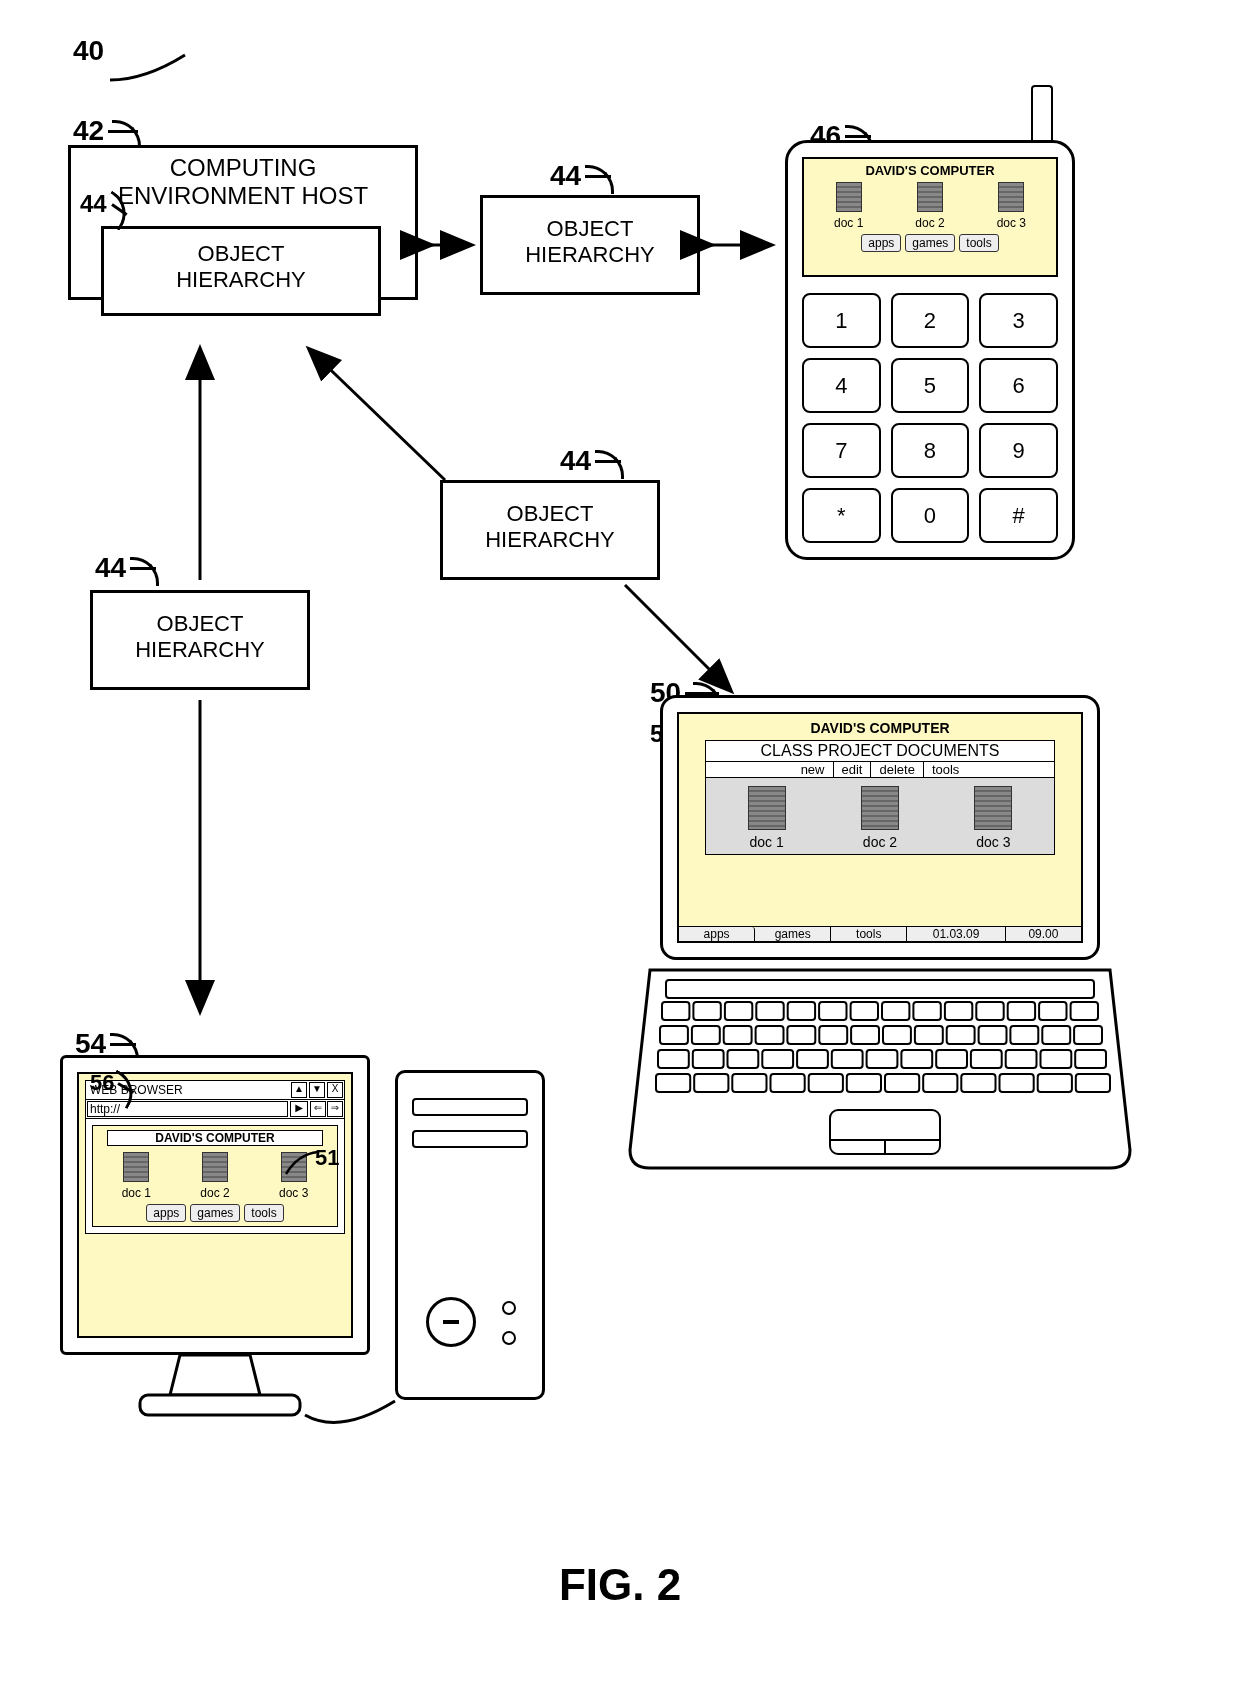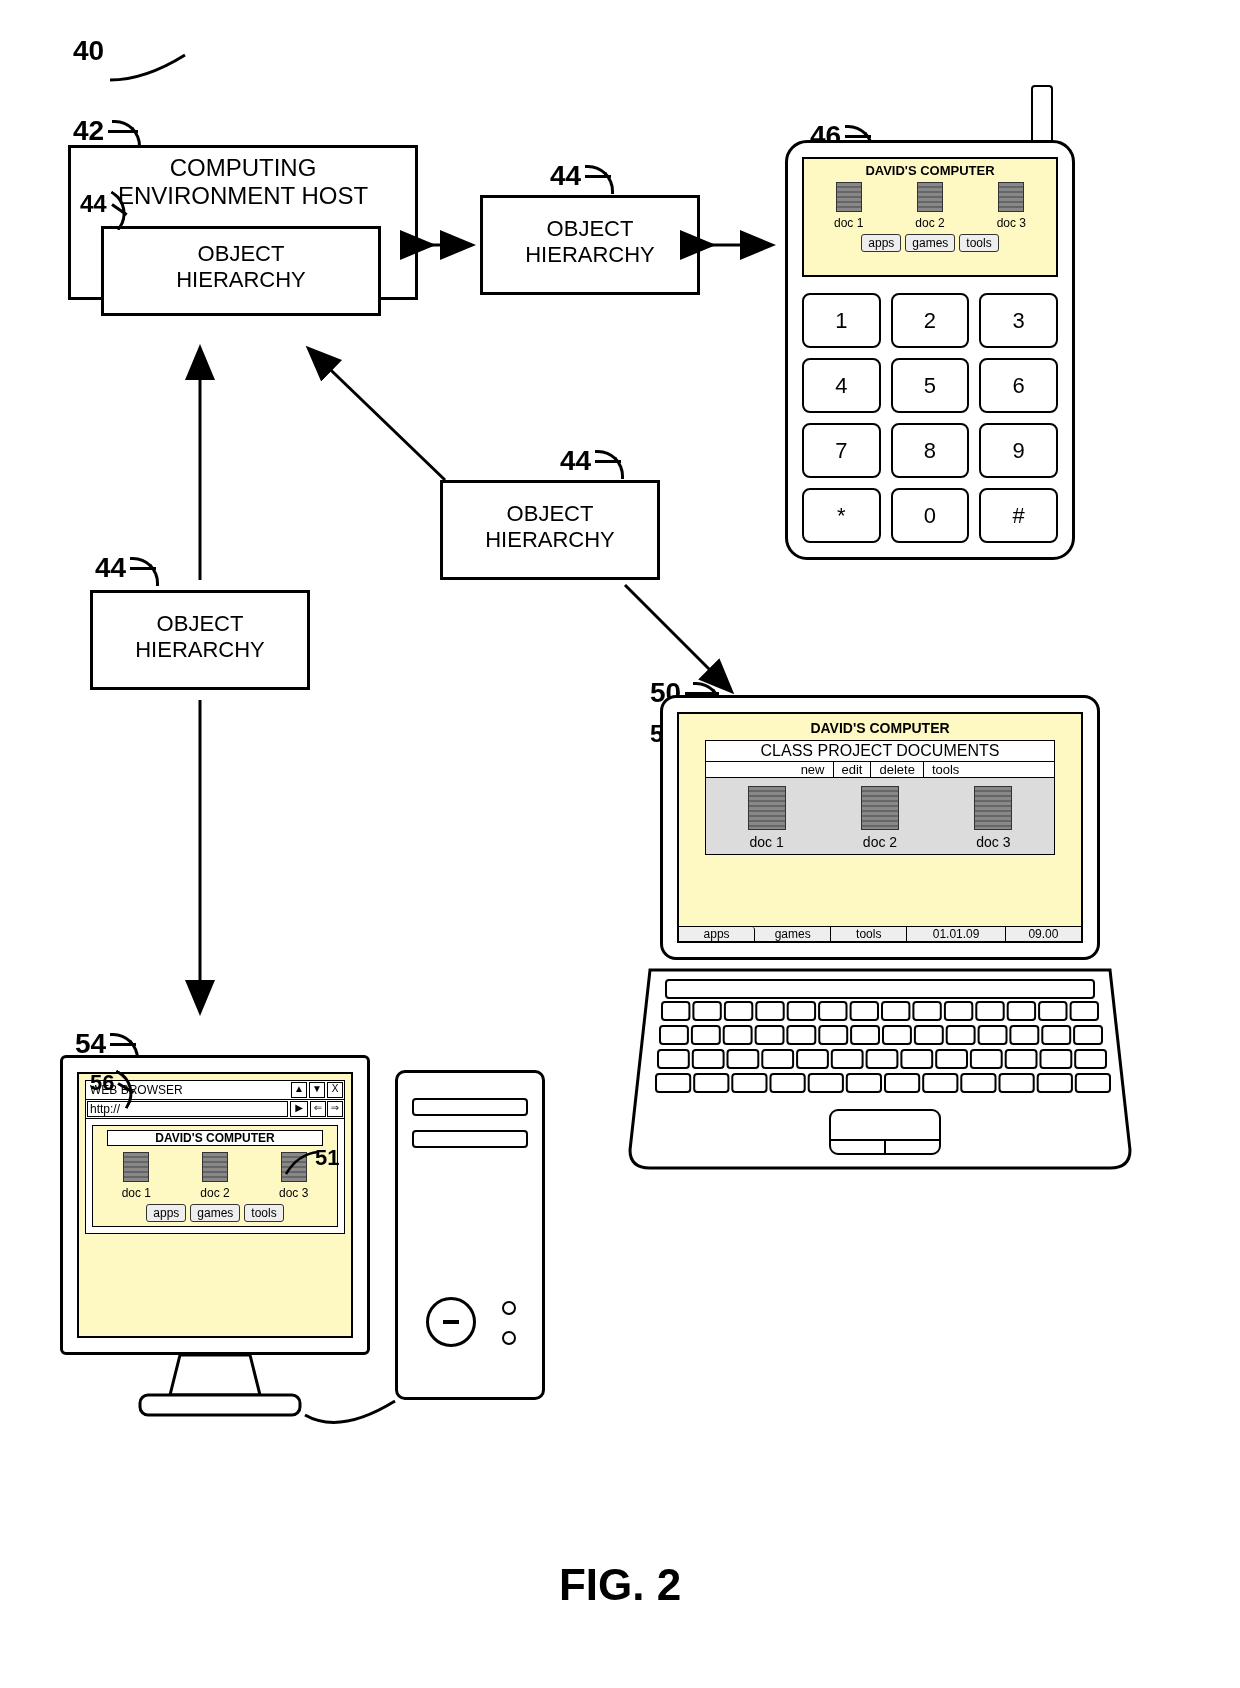--- a/index.html
+++ b/index.html
@@ -148,21 +148,21 @@
           <div style="text-align:center;"><span class="doc-icon"></span><div class="doc-label">doc 1</div></div>
           <div style="text-align:center;"><span class="doc-icon"></span><div class="doc-label">doc 2</div></div>
           <div style="text-align:center;"><span class="doc-icon"></span><div class="doc-label">doc 3</div></div>
         </div>
       </div>
 
       <div style="position:absolute;left:0;right:0;bottom:0;display:flex;font-size:12px;border-top:1px solid #000;">
         <span style="flex:1;border-right:1px solid #000;text-align:center;background:#eee;border-radius:3px 3px 0 0;">apps</span>
         <span style="flex:1;border-right:1px solid #000;text-align:center;background:#eee;">games</span>
         <span style="flex:1;border-right:1px solid #000;text-align:center;background:#eee;">tools</span>
-        <span style="flex:1.3;border-right:1px solid #000;text-align:center;background:#eee;">01.01.09</span>
+        <span style="flex:1.3;border-right:1px solid #000;text-align:center;background:#eee;">01.03.09</span>
         <span style="flex:1;text-align:center;background:#eee;">09.00</span>
       </div>
     </div>
   </div>
 
   <svg width="500" height="210" style="display:block;">
     <path d="M20 10 L480 10 L500 190 Q500 208 480 208 L20 208 Q0 208 0 190 Z" fill="#fff" stroke="#000" stroke-width="3"></path>
 
     <g stroke="#000" stroke-width="2" fill="#fff">
       <rect x="36" y="20" width="428" height="18" rx="3"></rect>

